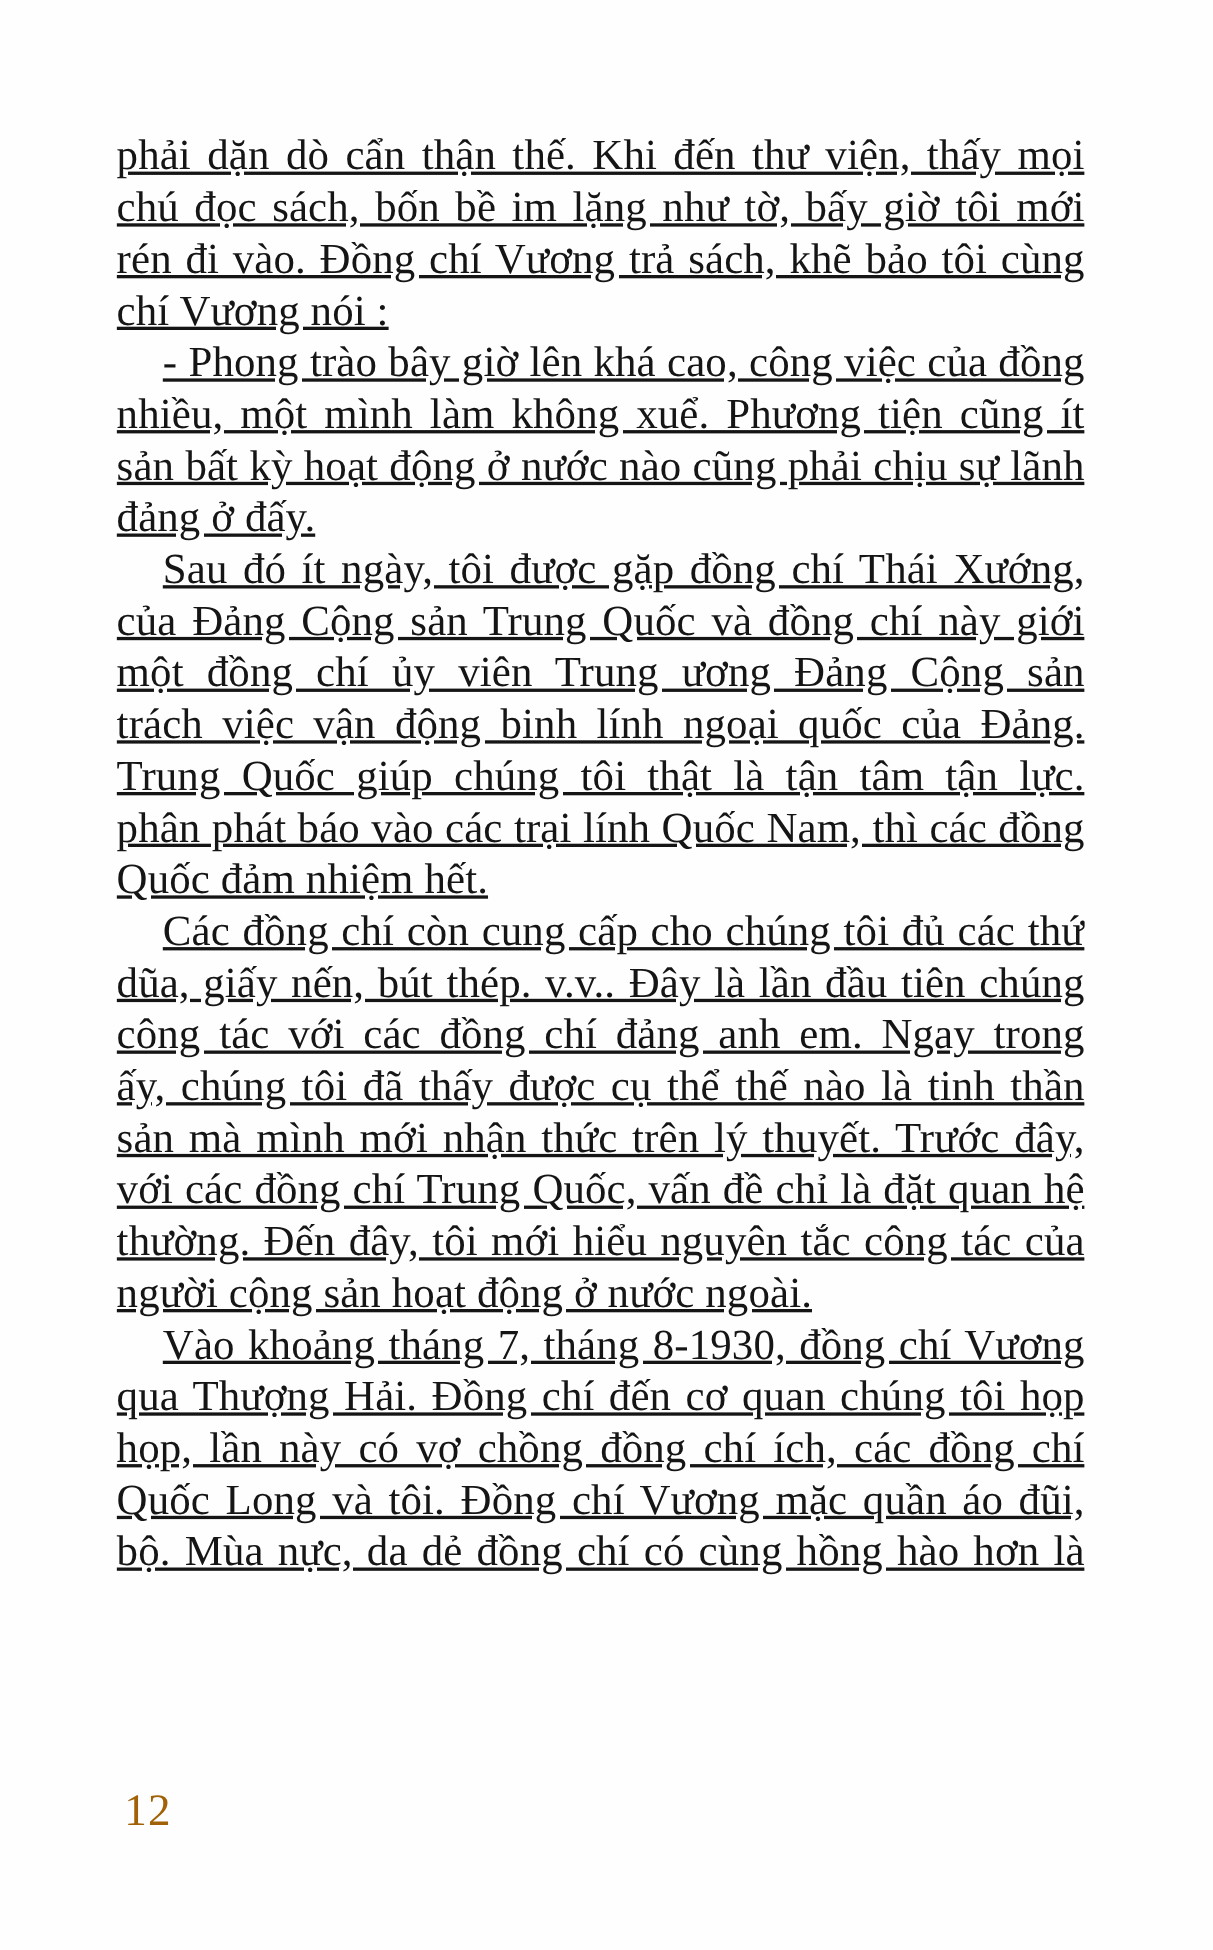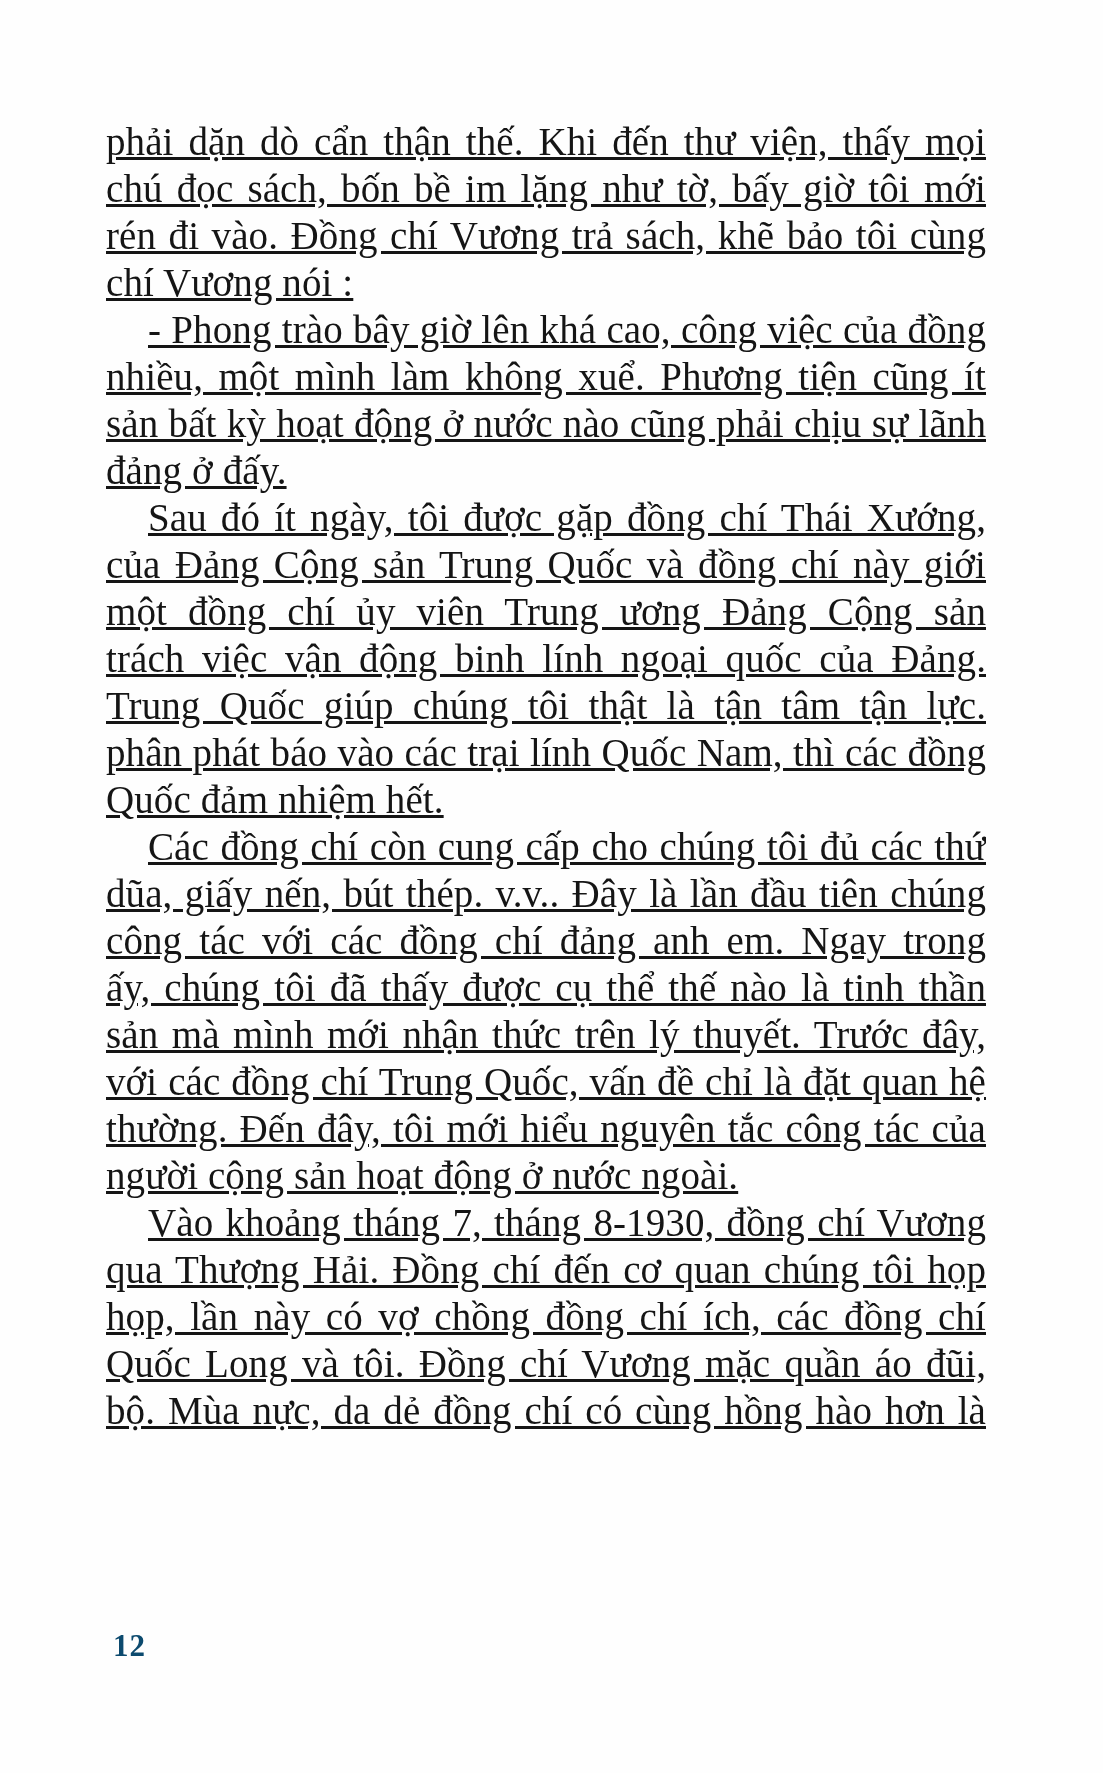--- a/index.html
+++ b/index.html
@@ -42,25 +42,25 @@
   .line.indent {
     text-indent: 42px;
   }
   .italic {
     font-style: italic;
   }
   .page-number {
     position: absolute;
     left: 113px;
     top: 1622px;
-    font-size: 31px;
-    font-weight: bold;
+    font-size: 41px;
+    font-weight: normal;
     line-height: 47px;
     letter-spacing: 1px;
-    color: #0c4a6e;
+    color: #a16207;
   }
 </style>
 </head>
 <body>
 
 <div class="page">
   <div class="text-block" id="text-block">
       <div class="line just"><span>phải dặn dò cẩn thận thế. Khi đến thư viện, thấy mọi người chăm</span></div>
       <div class="line just"><span>chú đọc sách, bốn bề im lặng như tờ, bấy giờ tôi mới nhiều. Tôi rón</span></div>
       <div class="line just"><span>rén đi vào. Đồng chí Vương trả sách, khẽ bảo tôi cùng đi ra. Đồng</span></div>

